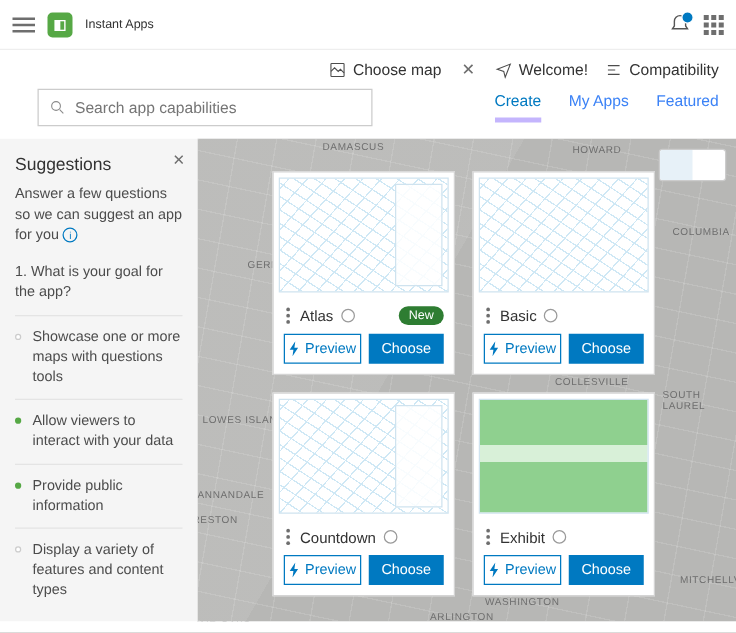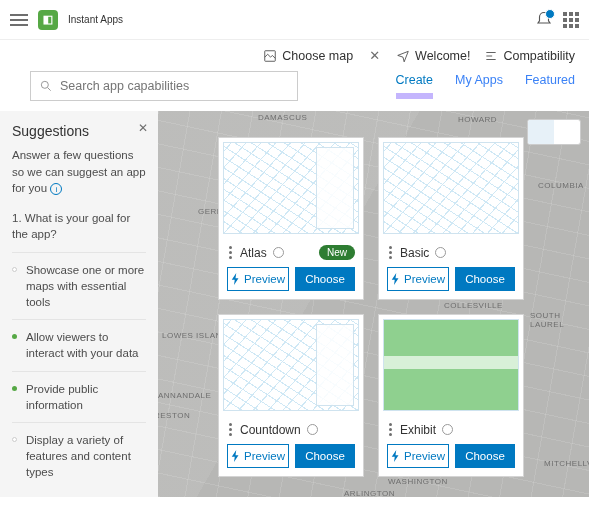--- a/index.html
+++ b/index.html
@@ -18,21 +18,21 @@
   .subbar { display: flex; align-items: center; justify-content: flex-end; gap: 14px; padding: 8px 14px 4px; font-size: 12.5px; color: #323232; }
   .subbar .item { display: flex; align-items: center; gap: 5px; cursor: pointer; }
   .subbar svg { width: 14px; height: 14px; stroke: #4c4c4c; fill: none; }
   .close-x { font-size: 13px; color: #6e6e6e; cursor: pointer; padding: 0 2px; }
   .row2 { display: flex; align-items: center; padding: 4px 14px 10px; gap: 20px; }
   .search { flex: 0 0 268px; display: flex; align-items: center; border: 1px solid #ccc; height: 30px; padding: 0 8px; gap: 7px; margin-left: 16px; }
   .search svg { width: 14px; height: 14px; stroke: #8a8a8a; fill: none; }
   .search input { border: none; outline: none; font-size: 12.5px; flex: 1; color: #323232; }
   .tabs { margin-left: auto; display: flex; gap: 22px; font-size: 12.5px; }
   .tab { color: #3b82f6; padding-bottom: 6px; cursor: pointer; }
-  .tab.active { color: #0079c1; border-bottom: 6px solid #c4b5fd; }
+  .tab.active { color: #0079c1; border-bottom: 4px solid #c4b5fd; }
   .main { display: flex; height: calc(506px - 40px - 36px - 44px); position: relative; }
   .sidebar { width: 158px; background: #f5f5f5; padding: 12px 12px; overflow: hidden; font-size: 12px; color: #4c4c4c; position: relative; z-index: 2; }
   .sidebar h3 { font-size: 14px; font-weight: 500; margin-bottom: 8px; color: #323232; }
   .sidebar .close { position: absolute; top: 10px; right: 10px; font-size: 12px; color: #6e6e6e; cursor: pointer; }
   .sidebar .intro { font-size: 11.5px; line-height: 1.45; color: #4c4c4c; margin-bottom: 14px; }
   .intro .info { display: inline-flex; width: 12px; height: 12px; border: 1px solid #0079c1; border-radius: 50%; color: #0079c1; font-size: 8px; align-items: center; justify-content: center; vertical-align: middle; }
   .question { font-size: 11.5px; font-weight: 500; margin-bottom: 10px; line-height: 1.35; }
   .opt { display: flex; gap: 9px; padding: 9px 0; border-top: 1px solid #e4e4e4; font-size: 11.5px; line-height: 1.4; cursor: pointer; }
   .opt:first-of-type { border-top: 1px solid #e4e4e4; }
   .bullet { width: 5px; height: 5px; border-radius: 50%; background: #56a845; margin-top: 5px; flex-shrink: 0; }
@@ -151,21 +151,21 @@
   <div class="sidebar">
     <div class="close">✕</div>
     <h3>Suggestions</h3>
     <div class="intro">
       <span>Answer a few questions so we can suggest an app for you</span>
       <span class="info">i</span>
     </div>
     <div class="question">1. What is your goal for the app?</div>
     <div class="opt">
       <div class="bullet hollow"></div>
-      <div>Showcase one or more maps with essential tools</div>
+      <div>Showcase one or more maps with questions tools</div>
     </div>
     <div class="opt">
       <div class="bullet"></div>
       <div>Allow viewers to interact with your data</div>
     </div>
     <div class="opt">
       <div class="bullet"></div>
       <div>Provide public information</div>
     </div>
     <div class="opt">

